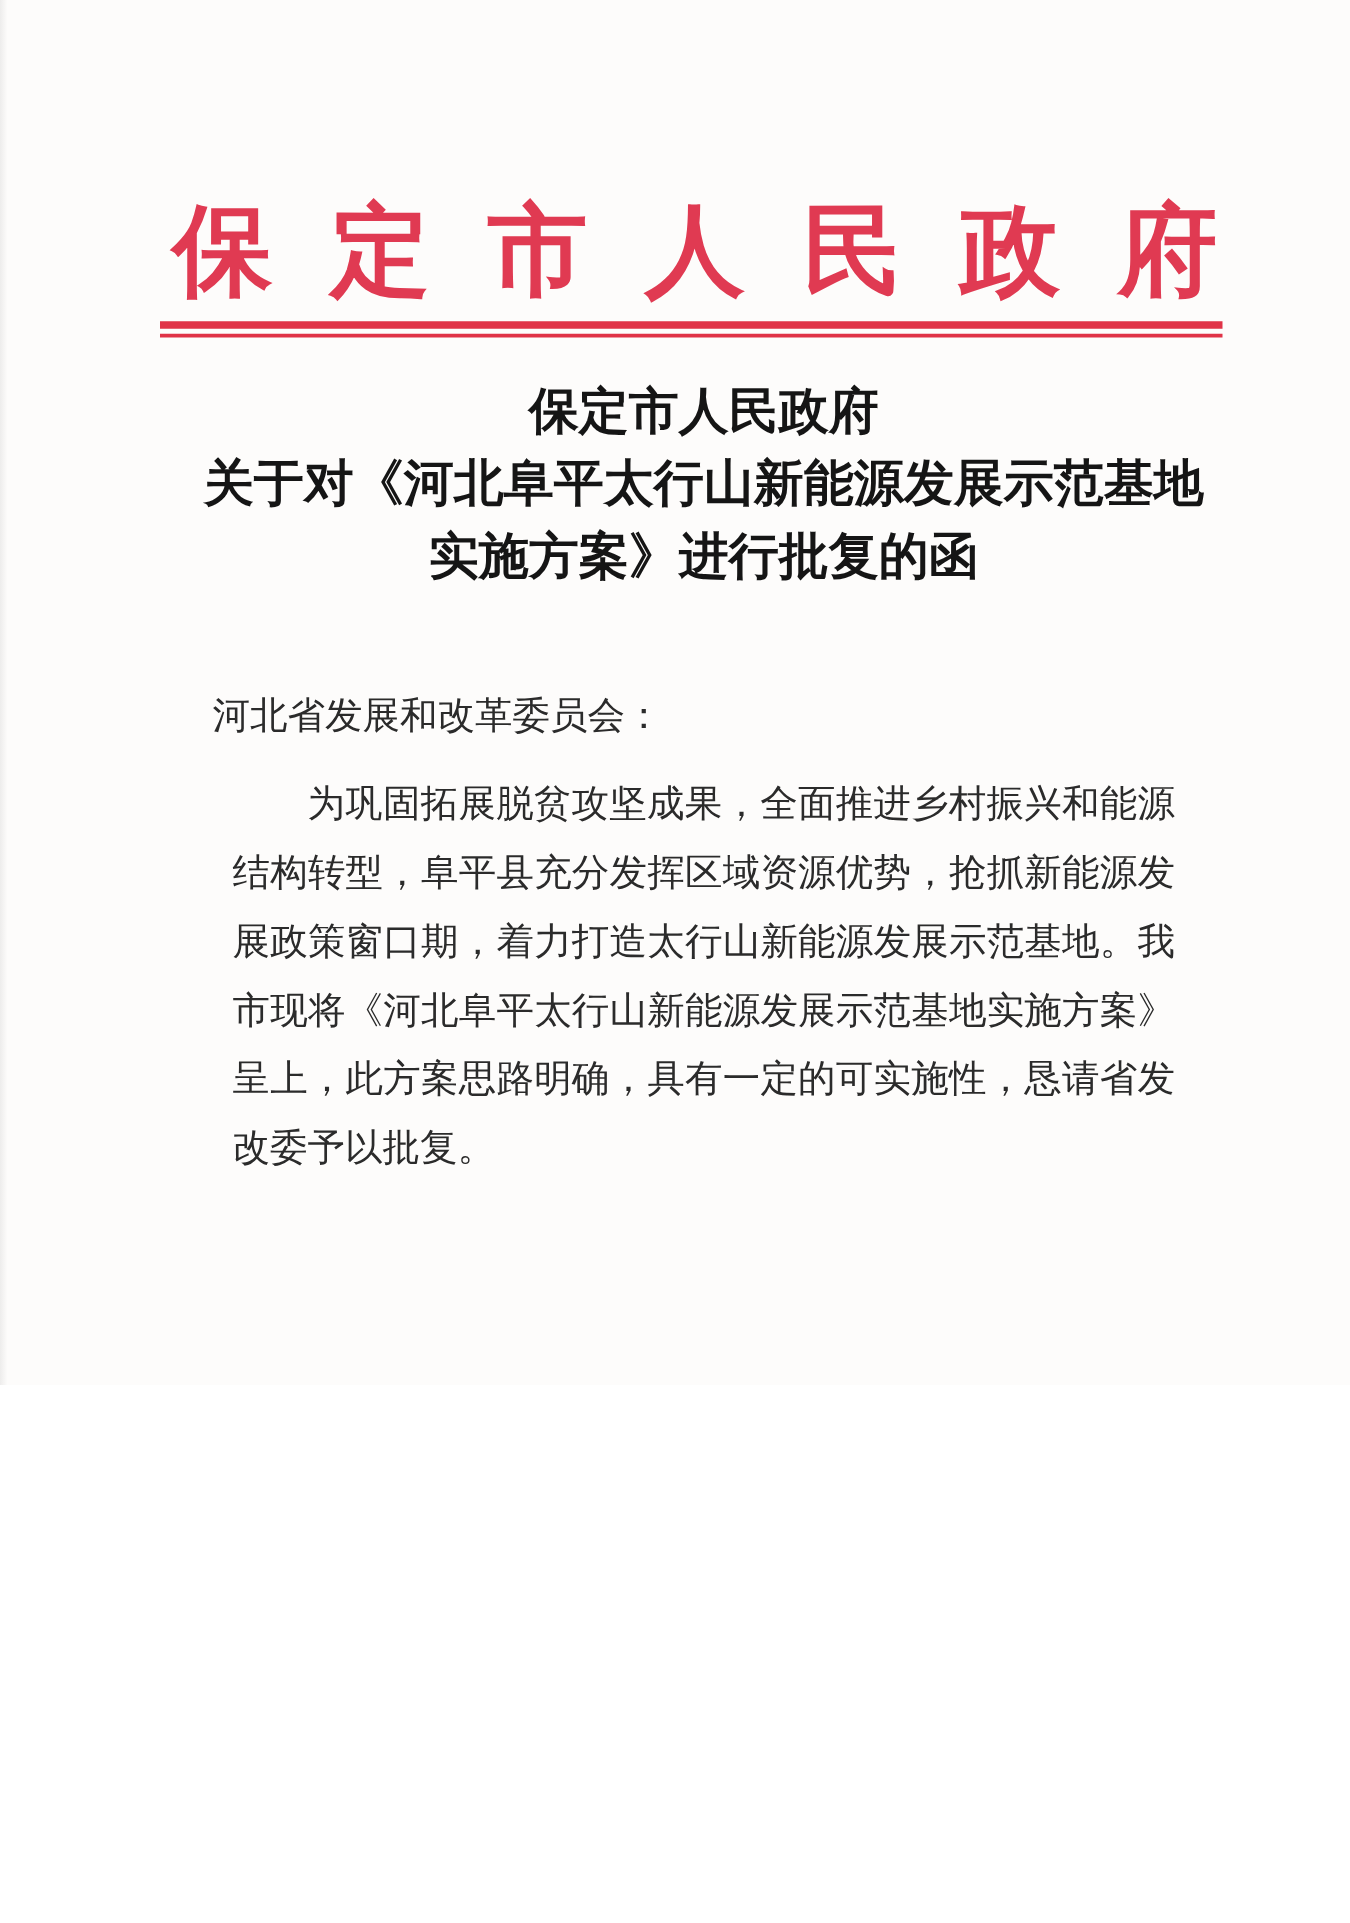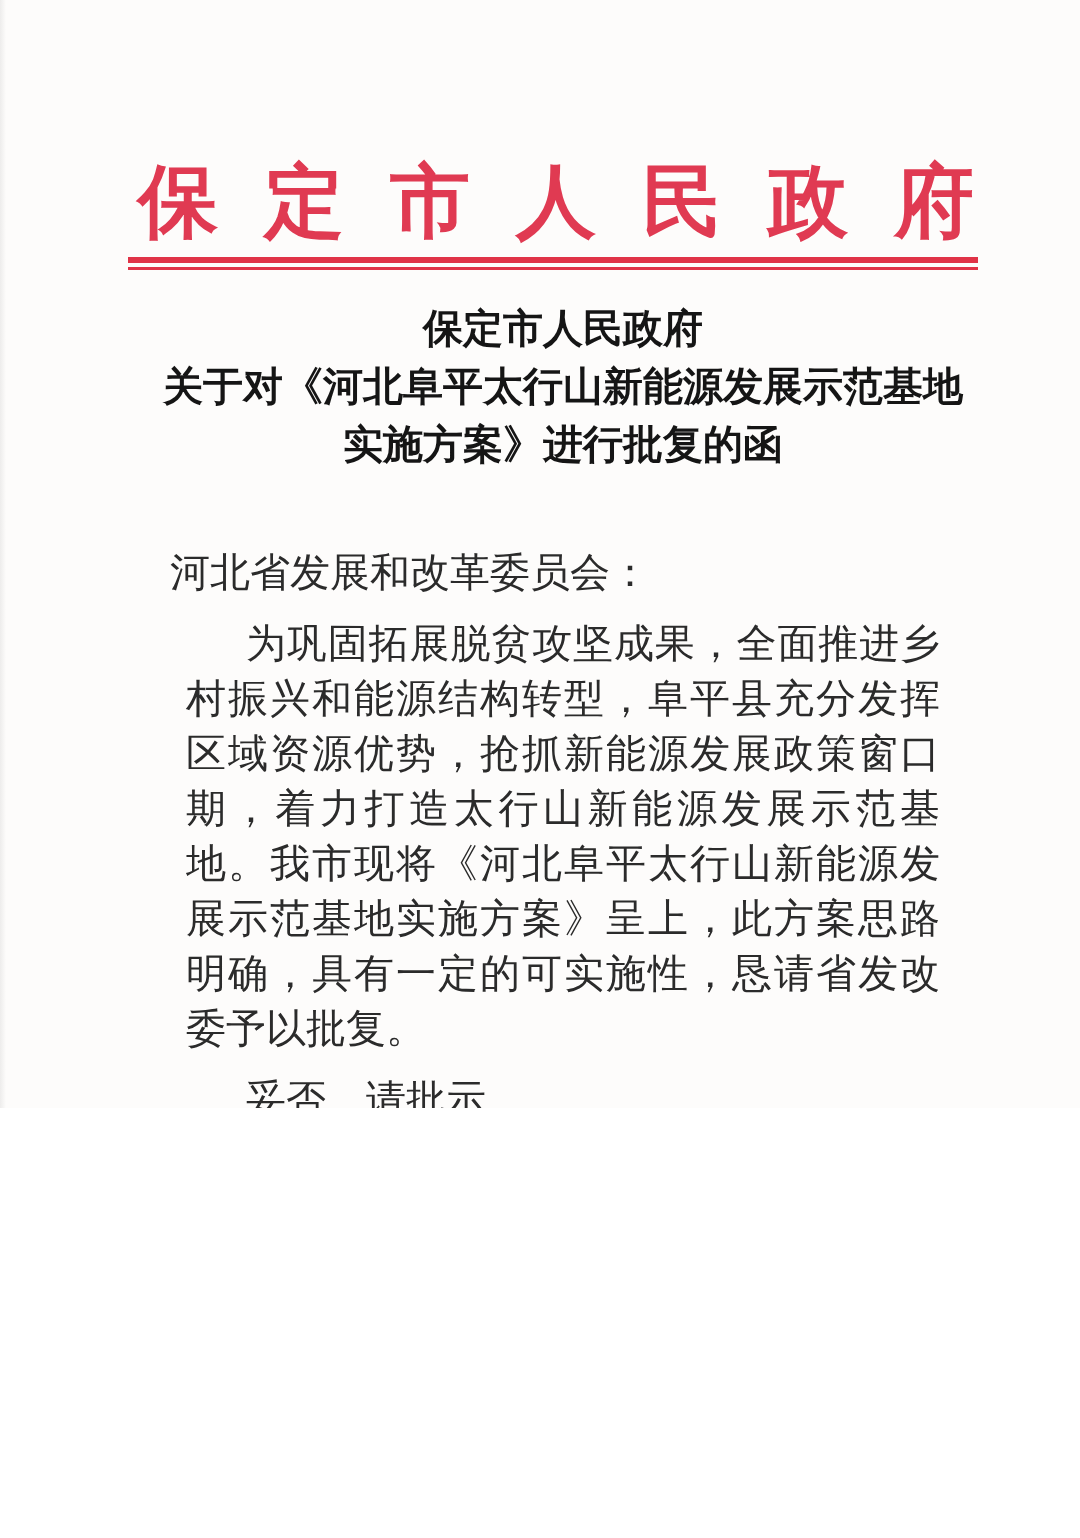--- a/index.html
+++ b/index.html
@@ -68,21 +68,21 @@
     font-weight: 700;
   }
 
   
   .body-text {
     position: absolute;
     top: 545px;
     left: 170px;
     width: 786px;
     color: #2b2b2b;
-    font-size: 40px;
+    font-size: 30px;
     line-height: 55px;
     text-align: justify;
   }
   .salutation {
     text-align: left;
   }
   .body-text p {
     margin: 16px;
     text-indent: 60px;
   }
@@ -123,21 +123,20 @@
 
   <div class="doc-title">
     <div>保定市人民政府</div>
     <div>关于对《河北阜平太行山新能源发展示范基地</div>
     <div>实施方案》进行批复的函</div>
   </div>
 
   <div class="body-text">
     <div class="salutation">河北省发展和改革委员会：</div>
     <p class="para">为巩固拓展脱贫攻坚成果，全面推进乡村振兴和能源结构转型，阜平县充分发挥区域资源优势，抢抓新能源发展政策窗口期，着力打造太行山新能源发展示范基地。我市现将《河北阜平太行山新能源发展示范基地实施方案》呈上，此方案思路明确，具有一定的可实施性，恳请省发改委予以批复。</p>
-    <p class="para closing">妥否，请批示。</p>
   </div>
 
   <div class="rule rule-bottom">
     <div class="thin"></div>
     <div class="thick"></div>
   </div>
 
   <div class="watermark">
     <span class="wm-latin">ESCN</span><span class="wm-cjk">进行批复的函</span>
   </div>

